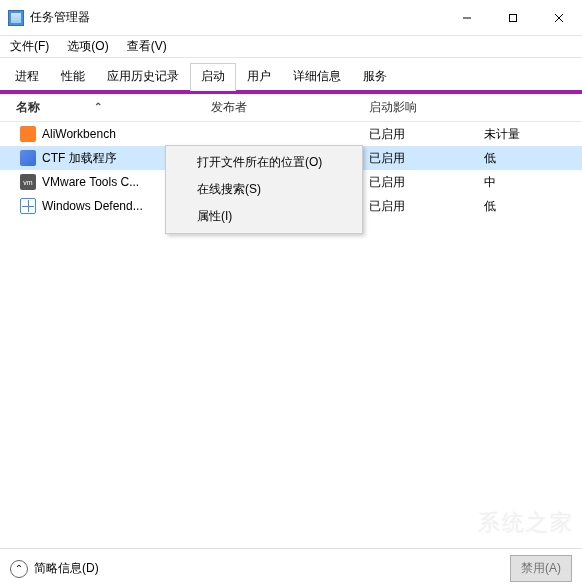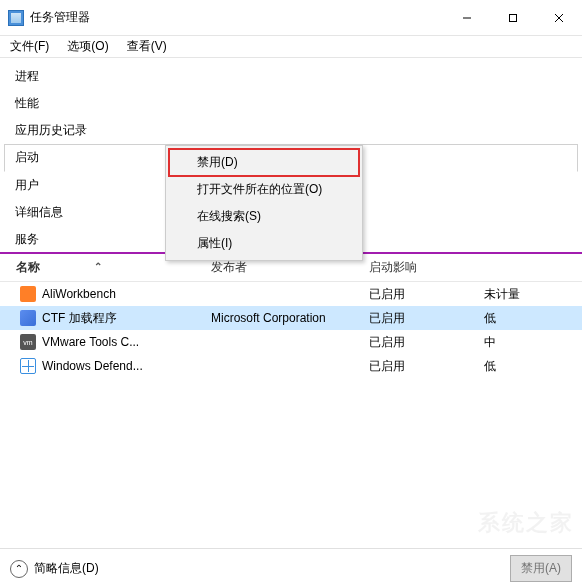--- a/index.html
+++ b/index.html
@@ -8,21 +8,21 @@
 .titlebar { height: 36px; background: #fff; display: flex; align-items: center; border-bottom: 1px solid #e5e5e5; justify-content: center; }
 .titlebar-icon { width: 16px; height: 16px; margin: 0 6px 0 8px; background: #4a90d9; border: 1px solid #2a70b9; position: relative; }
 .titlebar-icon::after { content: ""; position: absolute; inset: 2px; background: linear-gradient(#cfe5f7,#9ec9ed); }
 .titlebar-title { flex: 1; font-size: 12px; color: #000; }
 .titlebar-btns { display: flex; }
 .titlebar-btn { width: 46px; height: 30px; display: flex; align-items: center; justify-content: center; color: #000; }
 
 .menubar { height: 22px; display: flex; align-items: center; padding: 0 6px; gap: 10px; border-bottom: 1px solid #e5e5e5; }
 .menubar-item { padding: 2px 4px; font-size: 12px; }
 
-.tabs { display: flex; border-bottom: 2px solid #a21caf; padding: 4px 4px 0 4px; gap: 0; flex-direction: column; }
+.tabs { display: flex; border-bottom: 4px solid #a21caf; padding: 4px 4px 0 4px; gap: 0; }
 .tab { padding: 4px 10px 5px 10px; font-size: 12px; border: 1px solid transparent; border-bottom: none; position: relative; top: 1px; }
 .tab.active { background: #fff; border-color: #d0d0d0; border-bottom: 1px solid #fff; }
 
 .columns { display: flex; height: 28px; align-items: center; border-bottom: 1px solid #e8e8e8; padding: 0 6px; font-size: 12px; color: #333; }
 .col-name { width: 205px; padding-left: 10px; position: relative; font-weight: bold; }
 .col-pub { width: 158px; }
 .col-status { width: 115px; }
 .col-impact { flex: 1; }
 .sort-arrow { position: absolute; left: 88px; top: 2px; font-size: 10px; color: #555; }
 
@@ -132,21 +132,20 @@
   <div class="row">
     <div class="row-icon ico-def"></div>
     <div class="row-name">Windows Defend...</div>
     <div class="row-pub"></div>
     <div class="row-status">已启用</div>
     <div class="row-impact">低</div>
   </div>
 </div>
 
 <div class="ctx-menu">
-  <div class="ctx-item hl">禁用(D)</div>
   <div class="ctx-item">打开文件所在的位置(O)</div>
   <div class="ctx-item">在线搜索(S)</div>
   <div class="ctx-item">属性(I)</div>
 </div>
 
 <div class="watermark">系统之家</div>
 
 <div class="statusbar">
   <div class="detail-toggle">
     <div class="chevron-circle">⌃</div>

